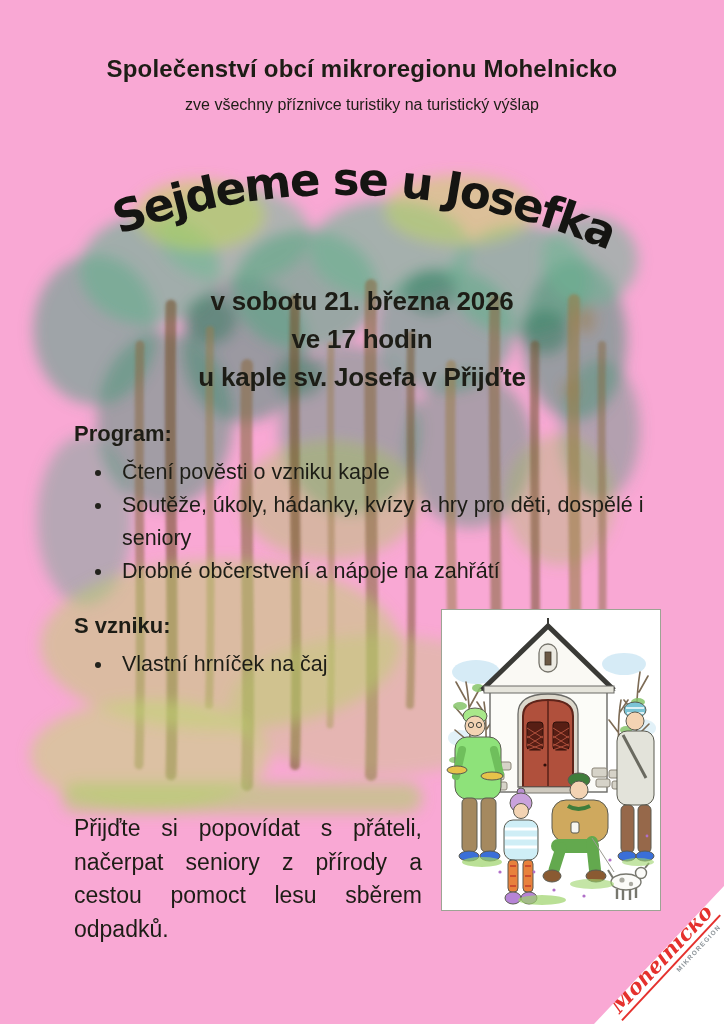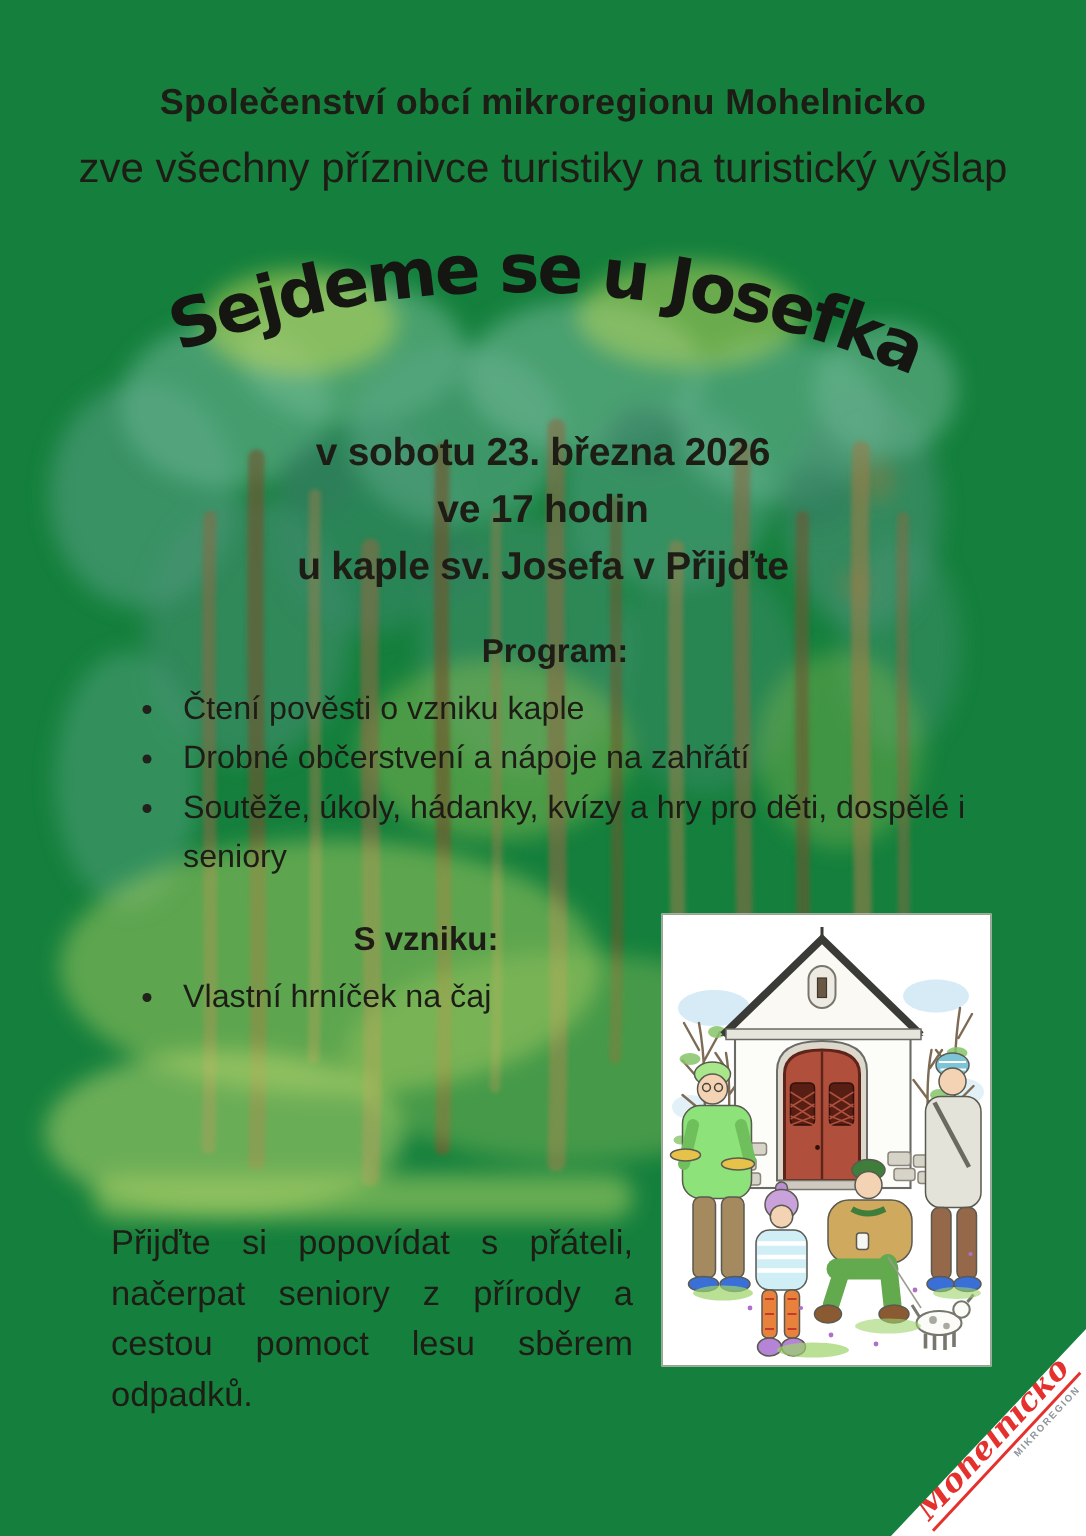--- a/index.html
+++ b/index.html
@@ -1,43 +1,43 @@
 <!DOCTYPE html>
 <html><head>
 <meta charset="utf-8">
 <style>
   html,body { margin:0; padding:0; background:#eee; }
   .poster {
     position:relative; width:724px; height:1024px; overflow:hidden;
-    background:#15803d; color:#1d1d16;
+    background:#f9a8d4; color:#1d1d16;
     font-family:"Liberation Sans","DejaVu Sans",sans-serif;
   }
   svg.forest { position:absolute; inset:0; z-index:1; }
 
   
   .hdr { position:absolute; left:0; right:0; text-align:center; z-index:3; }
   .hdr1 { top:55px; font-size:24px; font-weight:bold; letter-spacing:.2px; }
-  .hdr2 { top:96px; font-size:28px; }
+  .hdr2 { top:96px; font-size:16px; }
 
   
   svg.title-arc { position:absolute; top:0; left:0; width:724px; height:300px; z-index:3; }
   svg.title-arc text {
     font-family:"DejaVu Sans","Liberation Sans",sans-serif;
     font-weight:800; font-size:45px; fill:#151512;
   }
 
   
   .when {
     position:absolute; top:282px; left:0; right:0; text-align:center; z-index:3;
     font-weight:bold; font-size:26px; line-height:38px; letter-spacing:-.2px;
   }
 
   
   .section { position:absolute; left:74px; z-index:3; }
-  .sec-h { font-size:22px; font-weight:bold; margin:0 0 9px 0;text-align:center; }
+  .sec-h { font-size:22px; font-weight:bold; margin:0 0 9px 0; }
   ul.blist { list-style:none; margin:0; padding:0 0 0 21px; }
   ul.blist li { display:flex; align-items:flex-start; gap:21px; font-size:21.5px; line-height:33px; }
   .dot { flex:none; width:6px; height:6px; border-radius:50%; background:#22221c; margin-top:14px; }
   .prog { top:421px; width:592px; }
   .bring { top:613px; width:420px; }
 
   .closing {
     position:absolute; left:74px; top:789px; width:348px; z-index:3;
     font-size:23px; line-height:33.5px; text-align:justify;
   }
@@ -139,39 +139,39 @@
   <div class="hdr hdr2">zve všechny příznivce turistiky na turistický výšlap</div>
 
   <svg class="title-arc" viewBox="0 0 724 300">
     <path id="titleArc" d="M 104 240 Q 362 142 622 256" fill="none"></path>
     <text text-anchor="middle" letter-spacing="-2">
       <textPath href="#titleArc" startOffset="50%">Sejdeme se u Josefka</textPath>
     </text>
   </svg>
 
   <div class="when">
-    <div>v sobotu 23. března 2026</div>
+    <div>v sobotu 21. března 2026</div>
     <div>ve 17 hodin</div>
     <div>u kaple sv. Josefa v Přijďte</div>
   </div>
 
   <div class="section prog">
     <p class="sec-h">Program:</p>
     <ul class="blist">
       <li>
         <span class="dot"></span>
         <span>Čtení pověsti o vzniku kaple</span>
       </li>
       <li>
         <span class="dot"></span>
-        <span>Drobné občerstvení a nápoje na zahřátí</span>
+        <span>Soutěže, úkoly, hádanky, kvízy a hry pro děti, dospělé i seniory</span>
       </li>
       <li>
         <span class="dot"></span>
-        <span>Soutěže, úkoly, hádanky, kvízy a hry pro děti, dospělé i seniory</span>
+        <span>Drobné občerstvení a nápoje na zahřátí</span>
       </li>
     </ul>
   </div>
 
   <div class="section bring">
     <p class="sec-h">S vzniku:</p>
     <ul class="blist">
       <li>
         <span class="dot"></span>
         <span>Vlastní hrníček na čaj</span>

